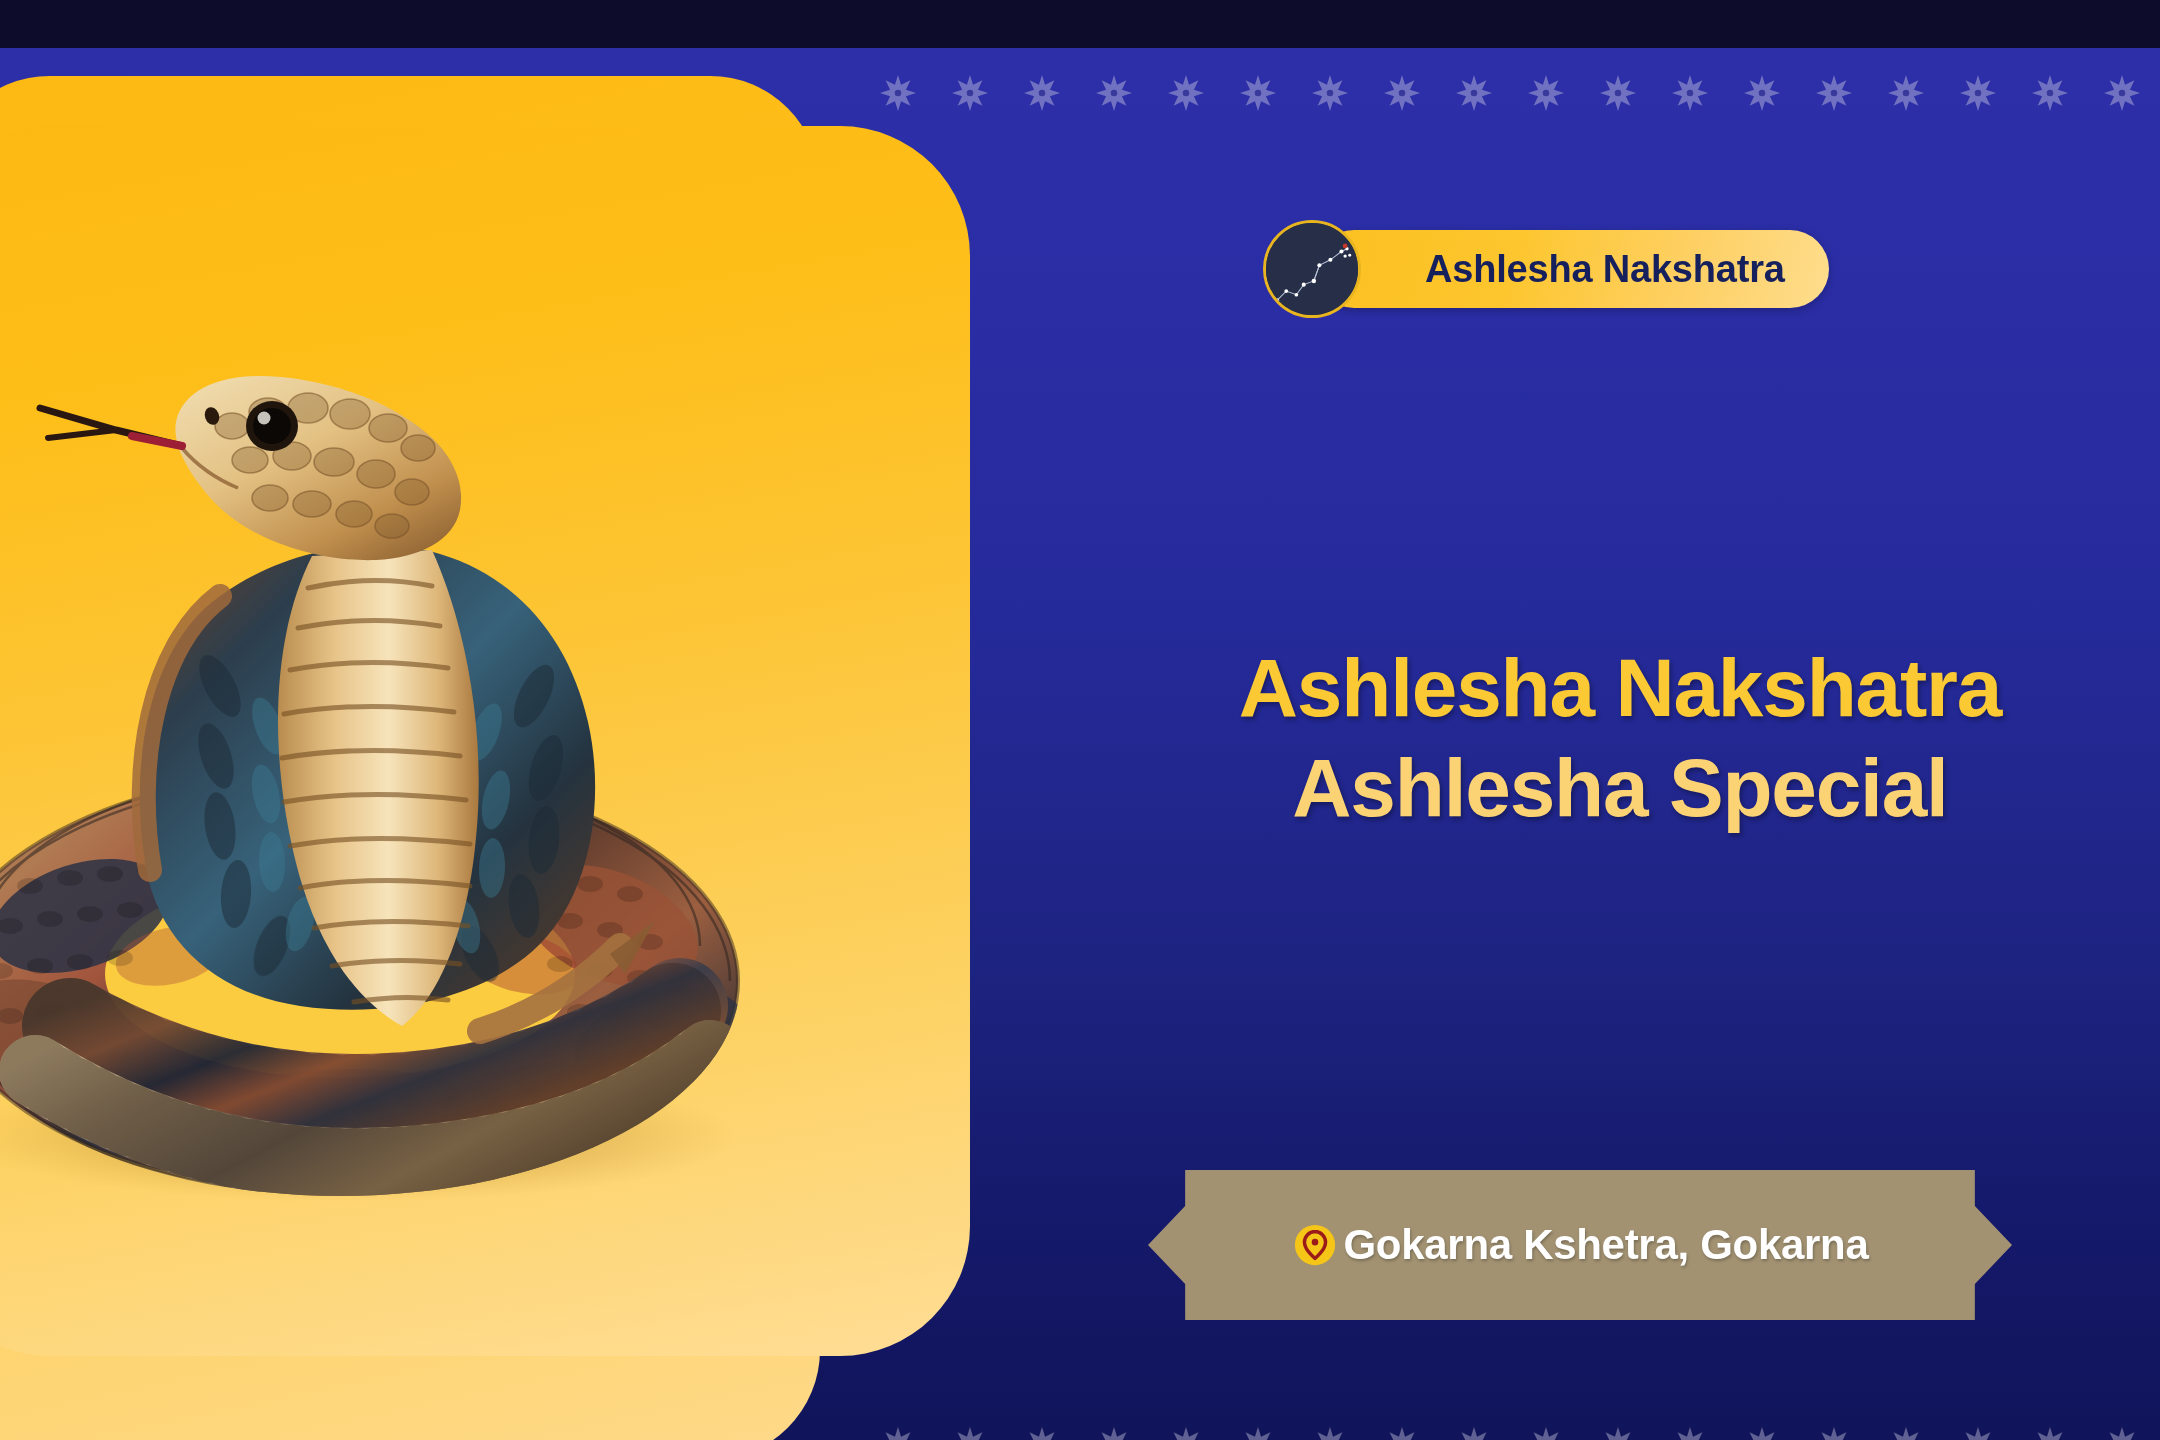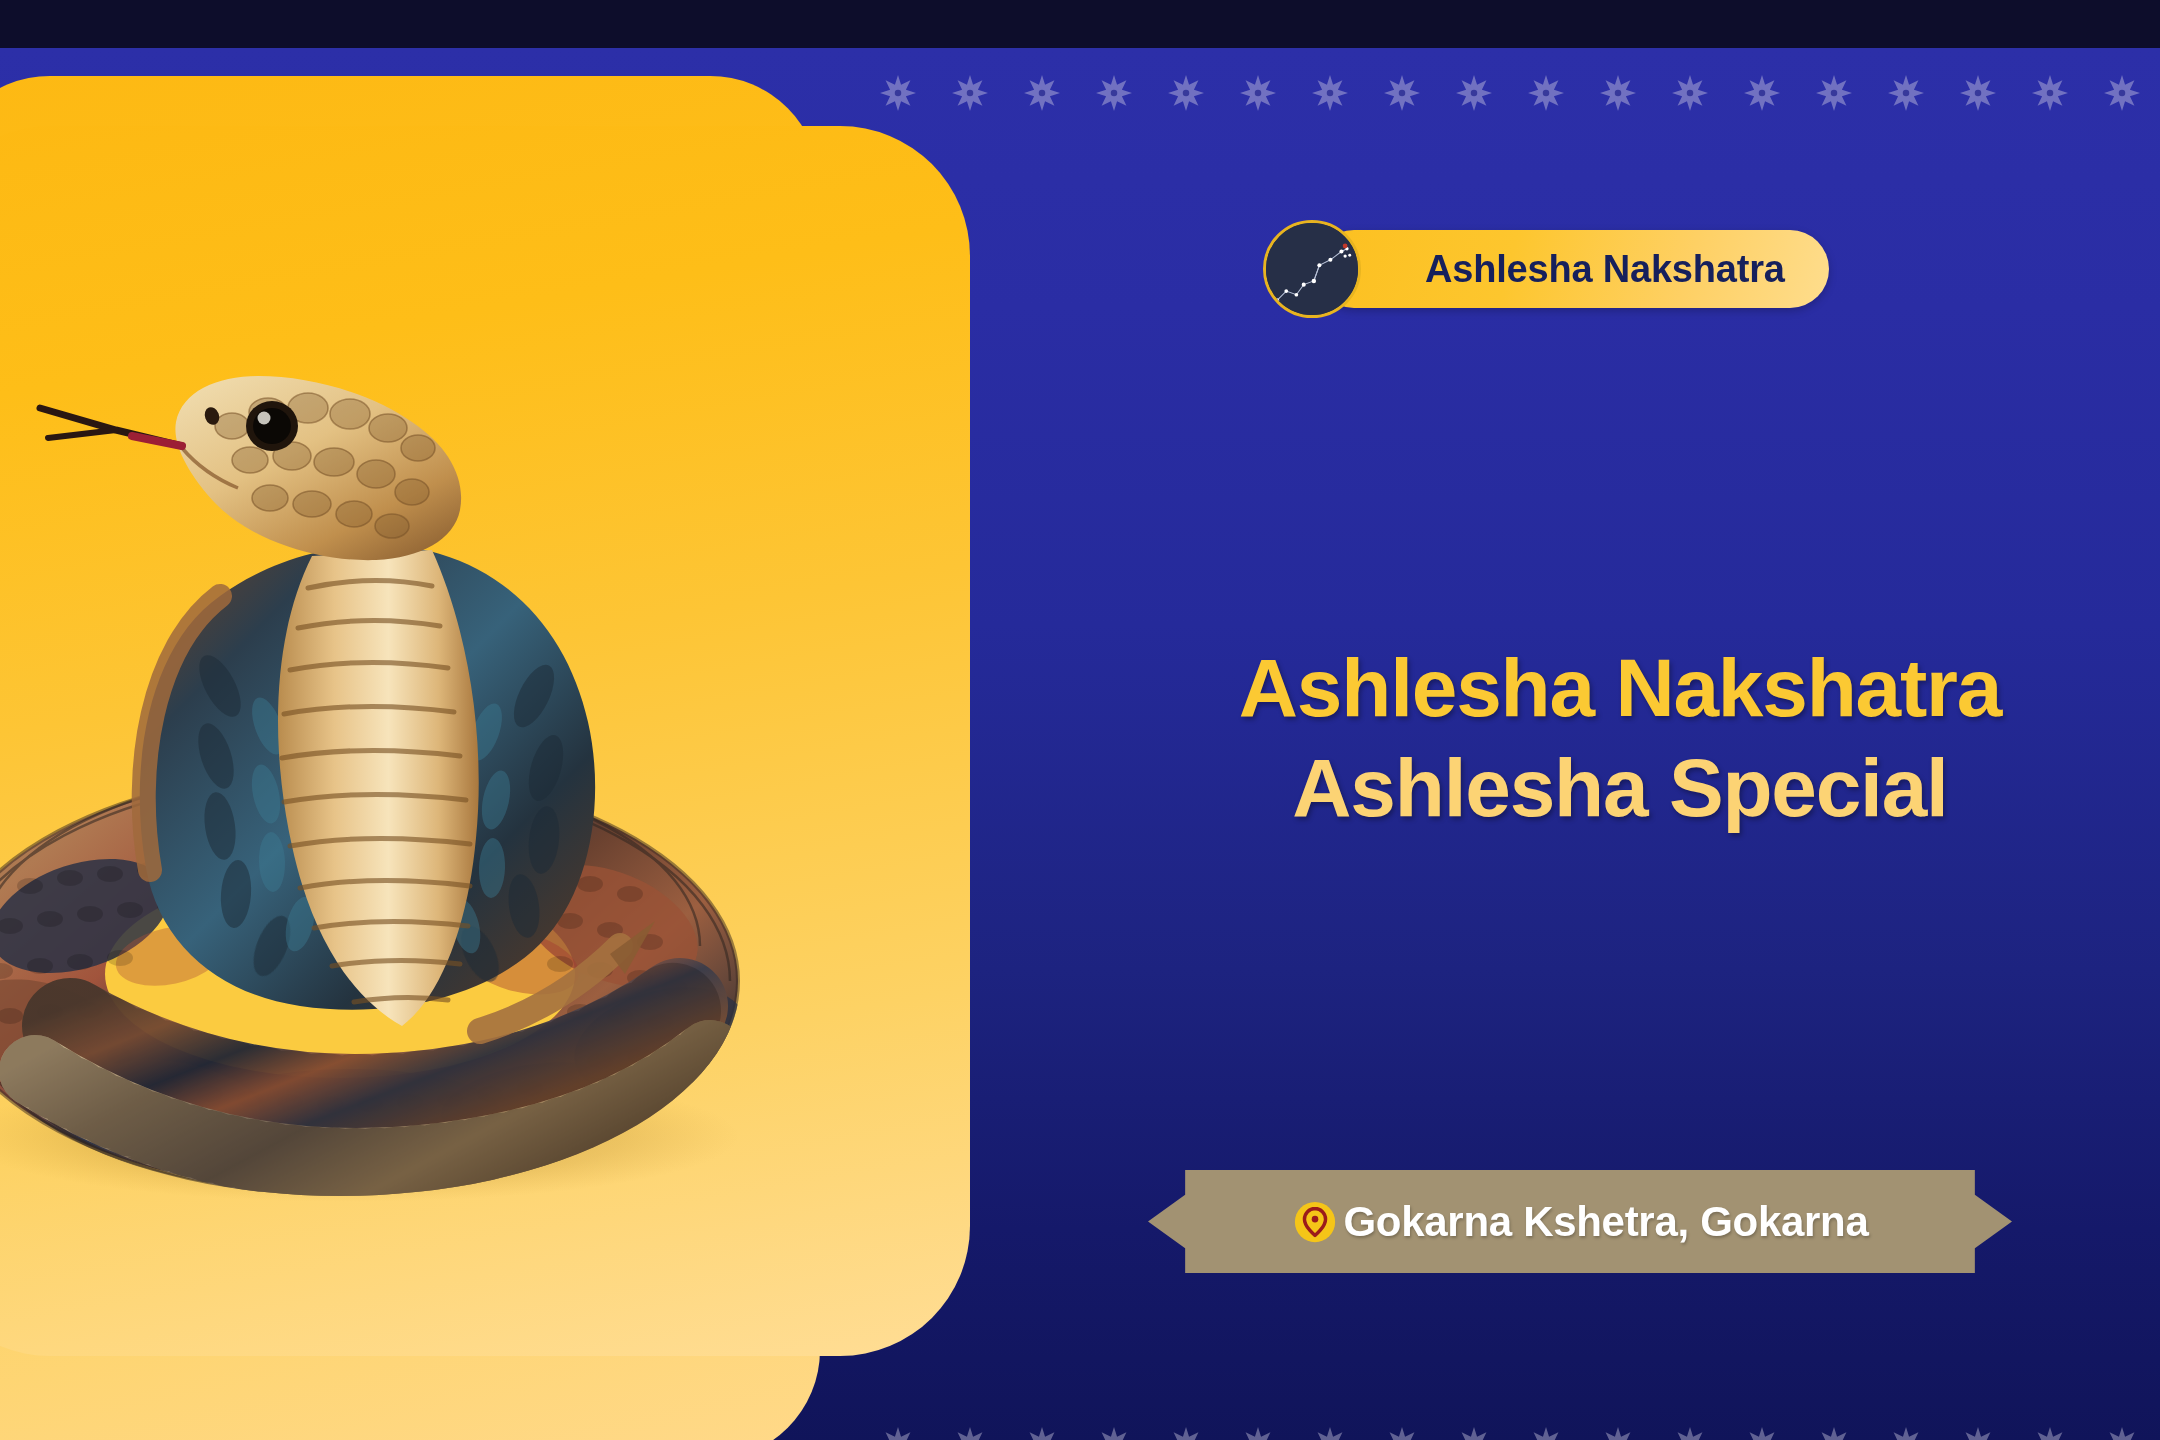--- a/index.html
+++ b/index.html
@@ -133,21 +133,21 @@
   }
   .title-line.l1 { color: #fbc933; }
   .title-line.l2 { color: #fcd374; }
 
   
   .loc-banner {
     position: absolute;
     left: 1148px;
     top: 1122px;
     width: 864px;
-    height: 103px;
+    height: 150px;
     display: flex;
     align-items: center;
     justify-content: center;
     gap: 6px;
     background: #a29272;
     filter: drop-shadow(0 4px 6px rgba(0,0,0,0.30));
     clip-path: polygon(
       0% 50%,    4.3% 24%,   4.3% 0%,
       95.7% 0%,  95.7% 24%,  100% 50%,
       95.7% 76%, 95.7% 100%, 4.3% 100%,

